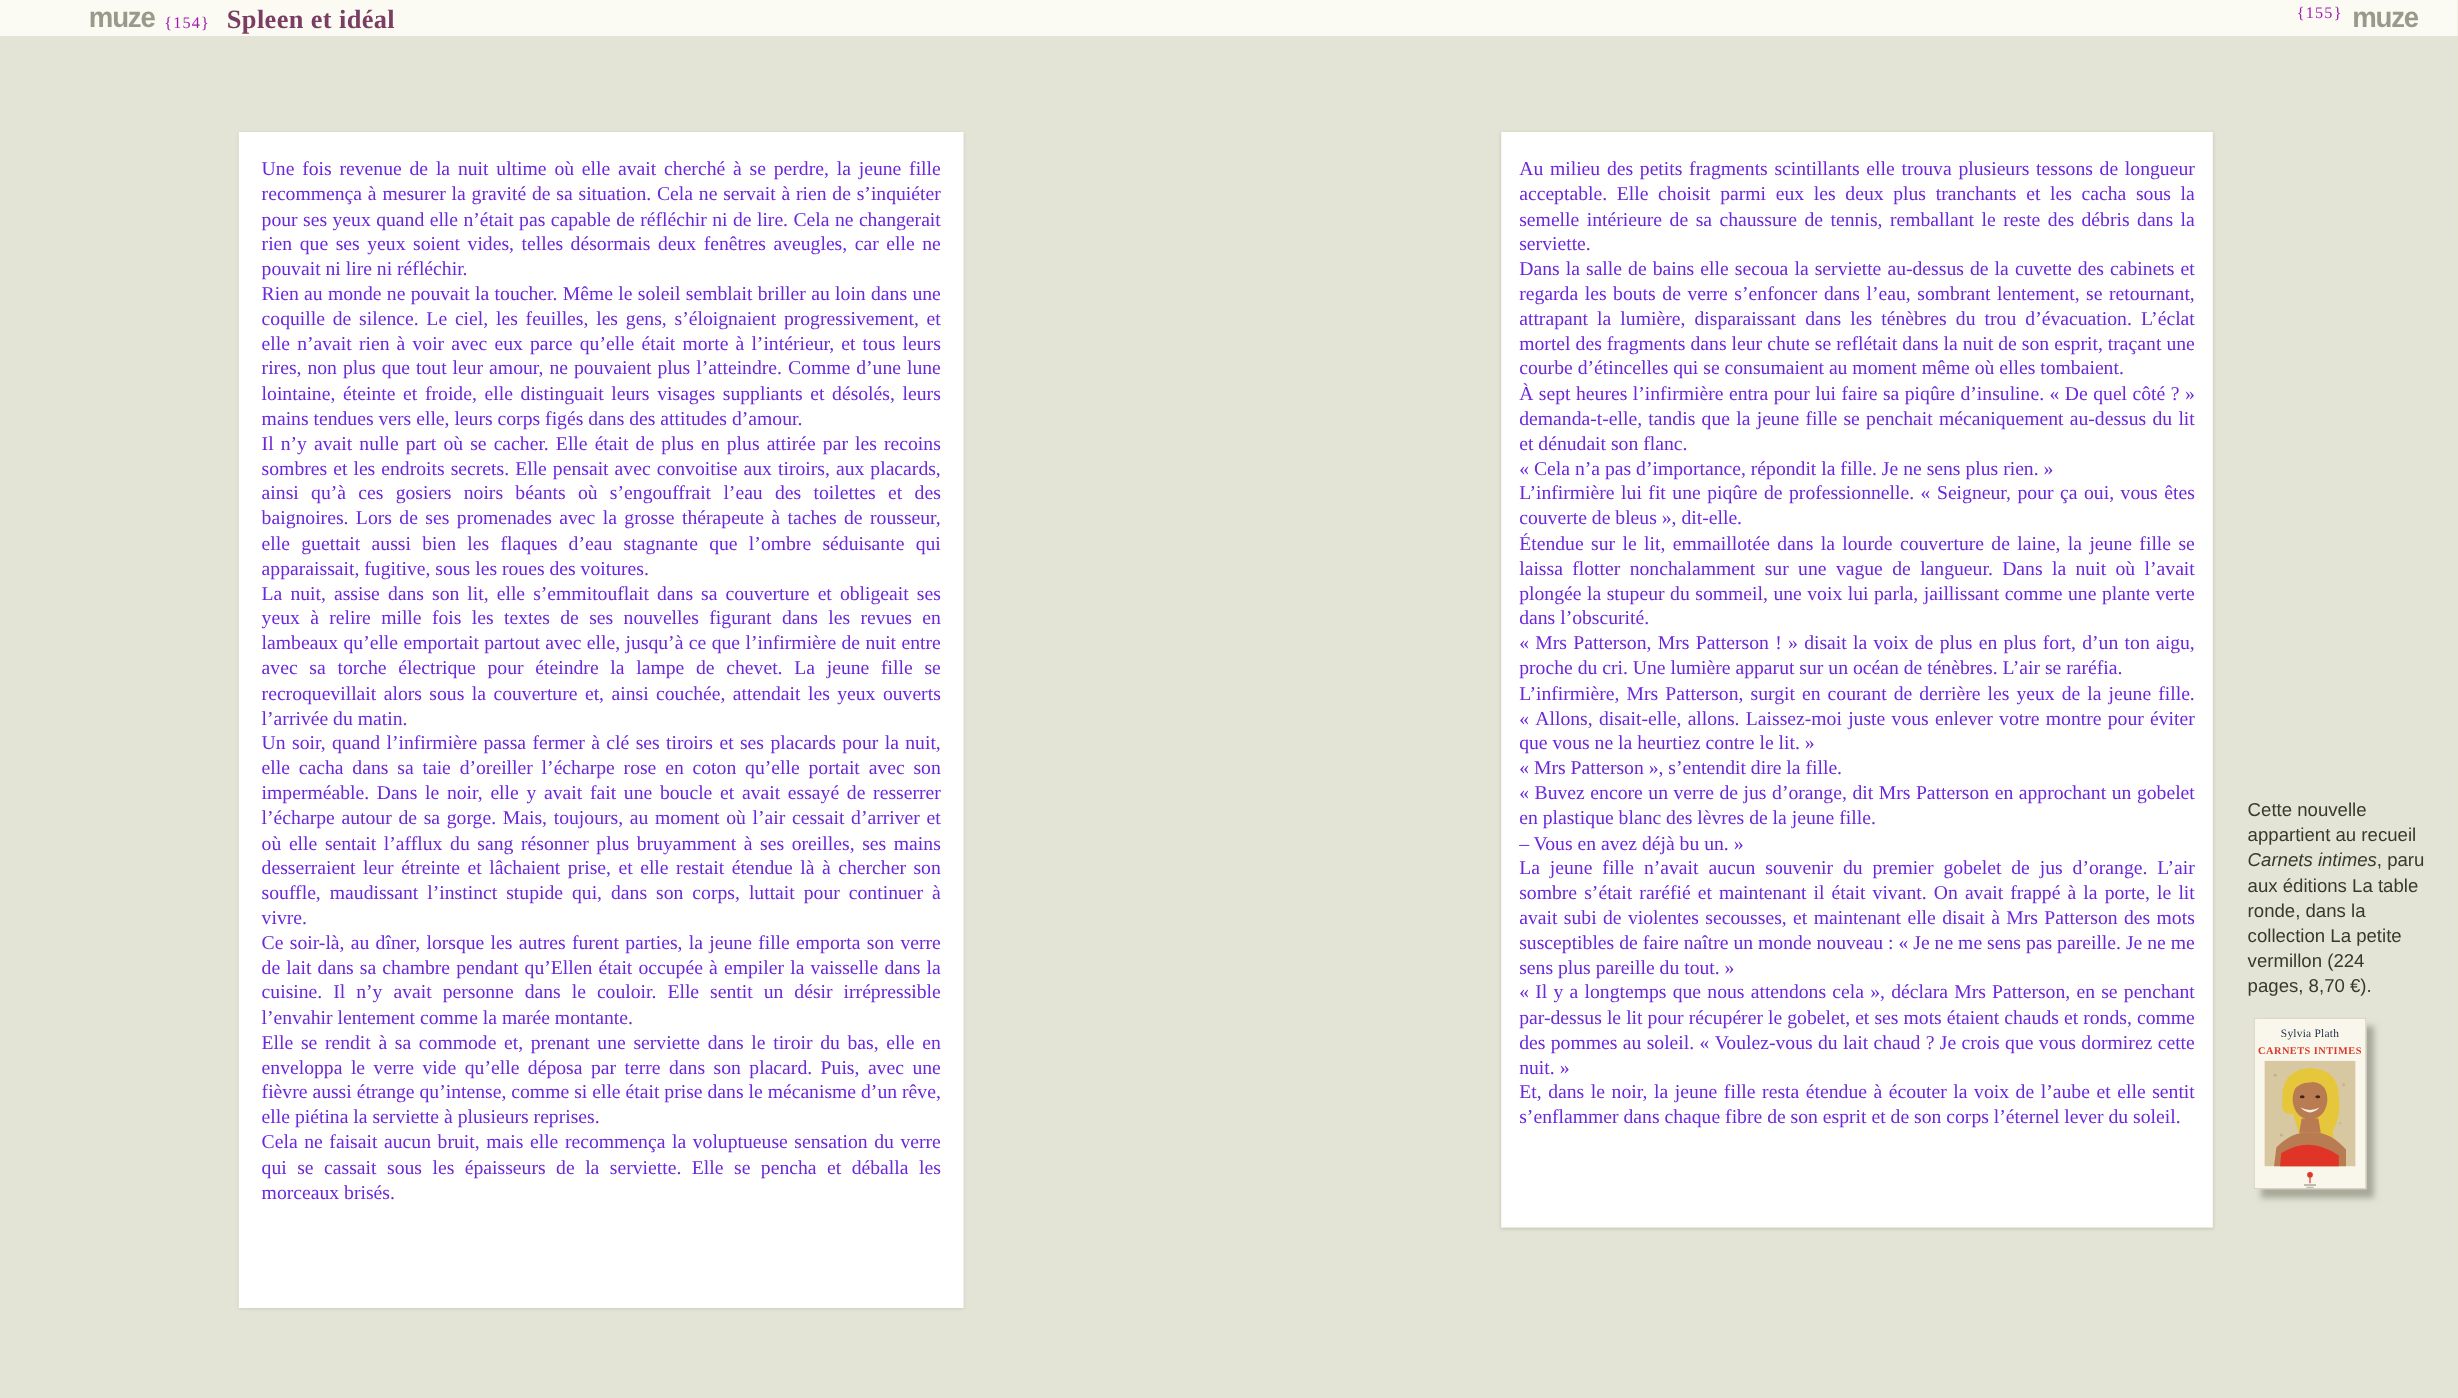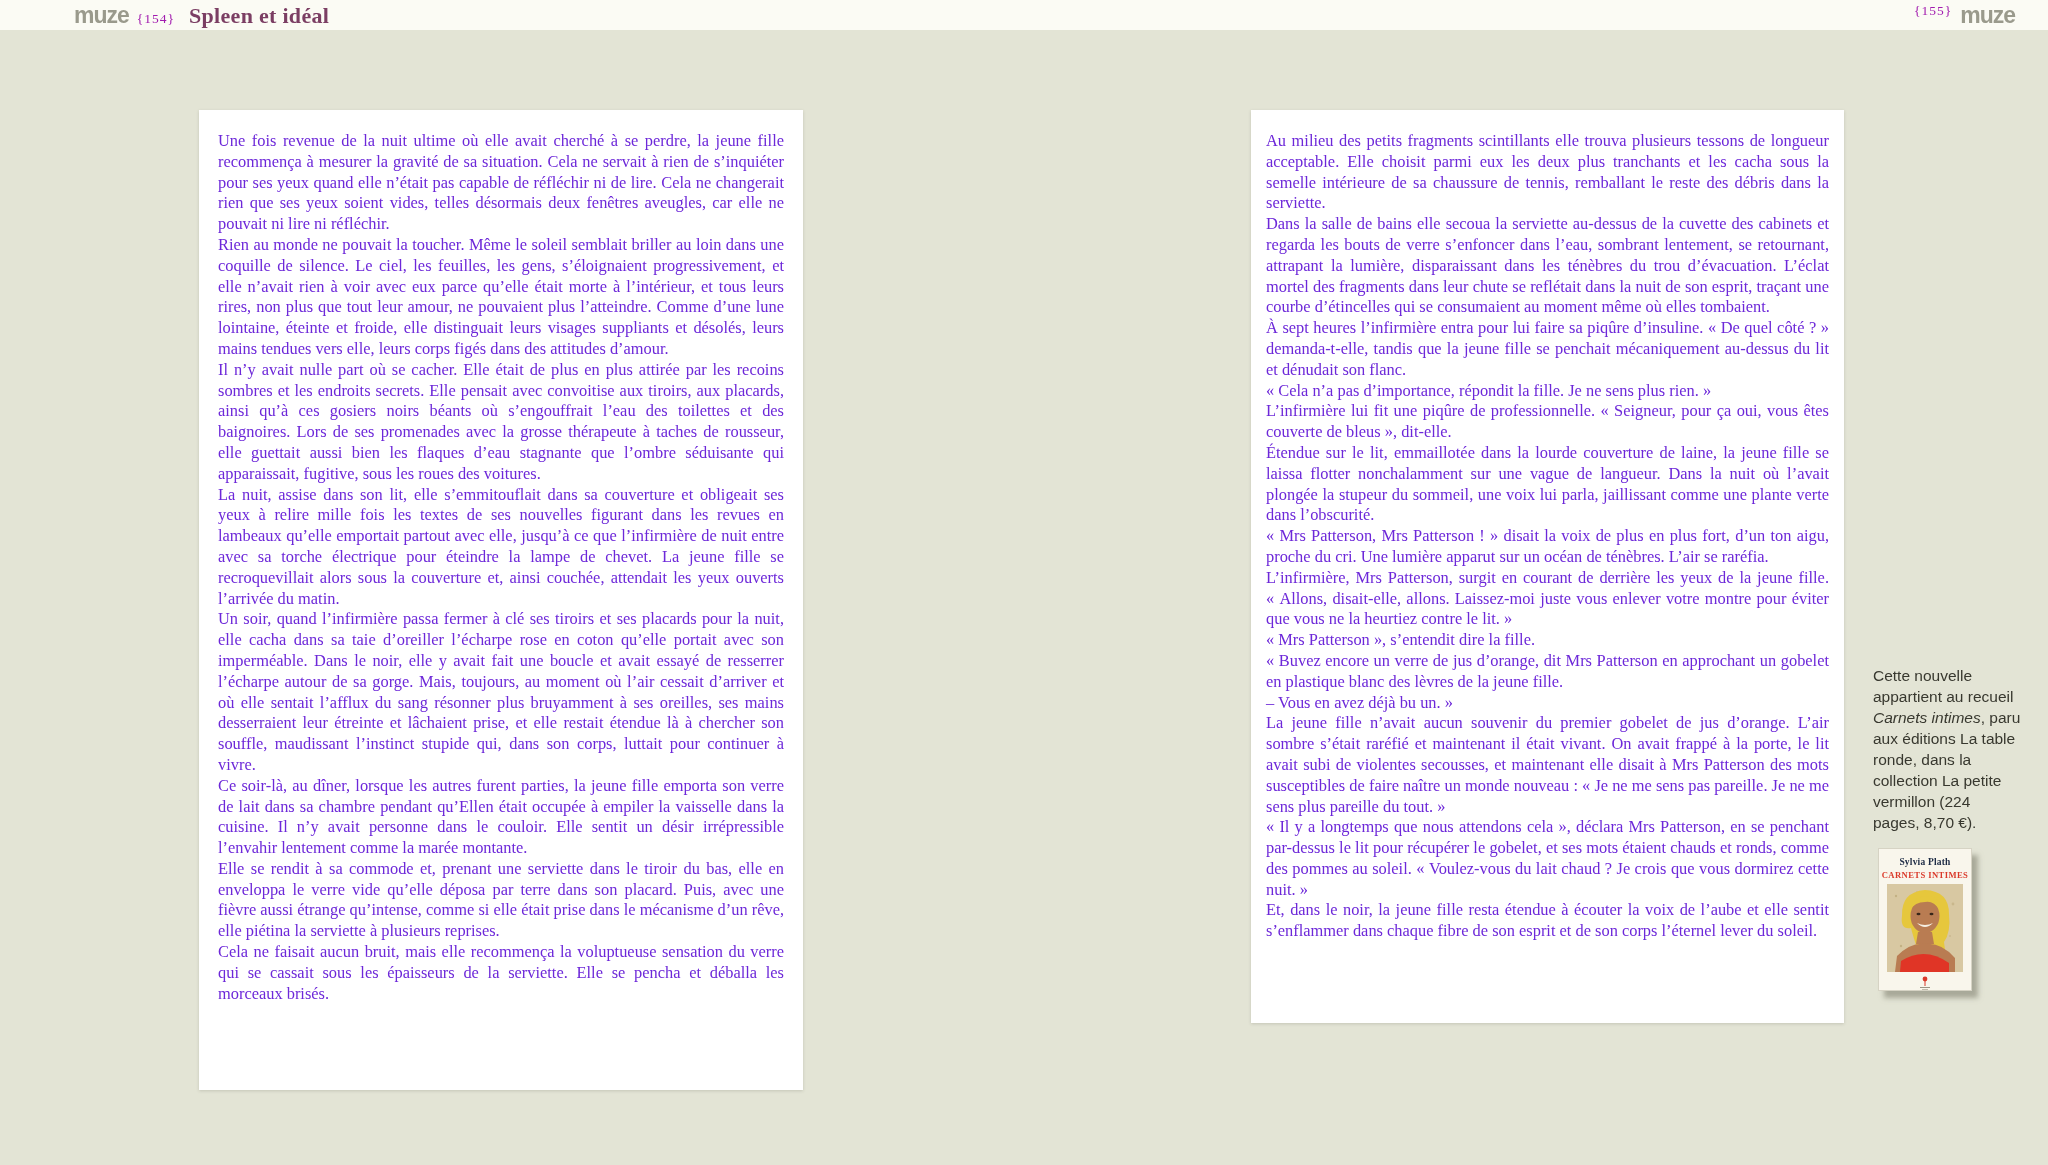--- a/index.html
+++ b/index.html
@@ -60,21 +60,21 @@
   .sidebar p { margin: 0; }
   .sidebar em { font-style: italic; }
   
   .book-cover {
     position: absolute; left: 1878px; top: 848px; width: 94px; height: 143px;
     background: #f9f6ec; border: 1px solid #d6d3c4;
     box-shadow: 6px 7px 5px rgba(120,120,104,0.55);
     box-sizing: border-box; text-align: center;
   }
   .cover-author {
-    font-family: "Liberation Serif", serif; font-weight: 700;
+    font-family: "Liberation Serif", serif; font-weight: 400;
     font-size: 9.5px; color: #1d2b45; margin-top: 8px; letter-spacing: 0.2px;
   }
   .cover-title {
     font-family: "Liberation Serif", serif; font-weight: 700;
     font-size: 8.6px; color: var(--cover-red, #da392a);
     letter-spacing: 0.4px; margin-top: 3px;
   }
   .cover-photo { display: block; width: 76px; height: 88px; margin: 4px auto 0; }
   .cover-mark  { display: block; width: 14px; height: 16px; margin: 3px auto 0; }
 </style>

